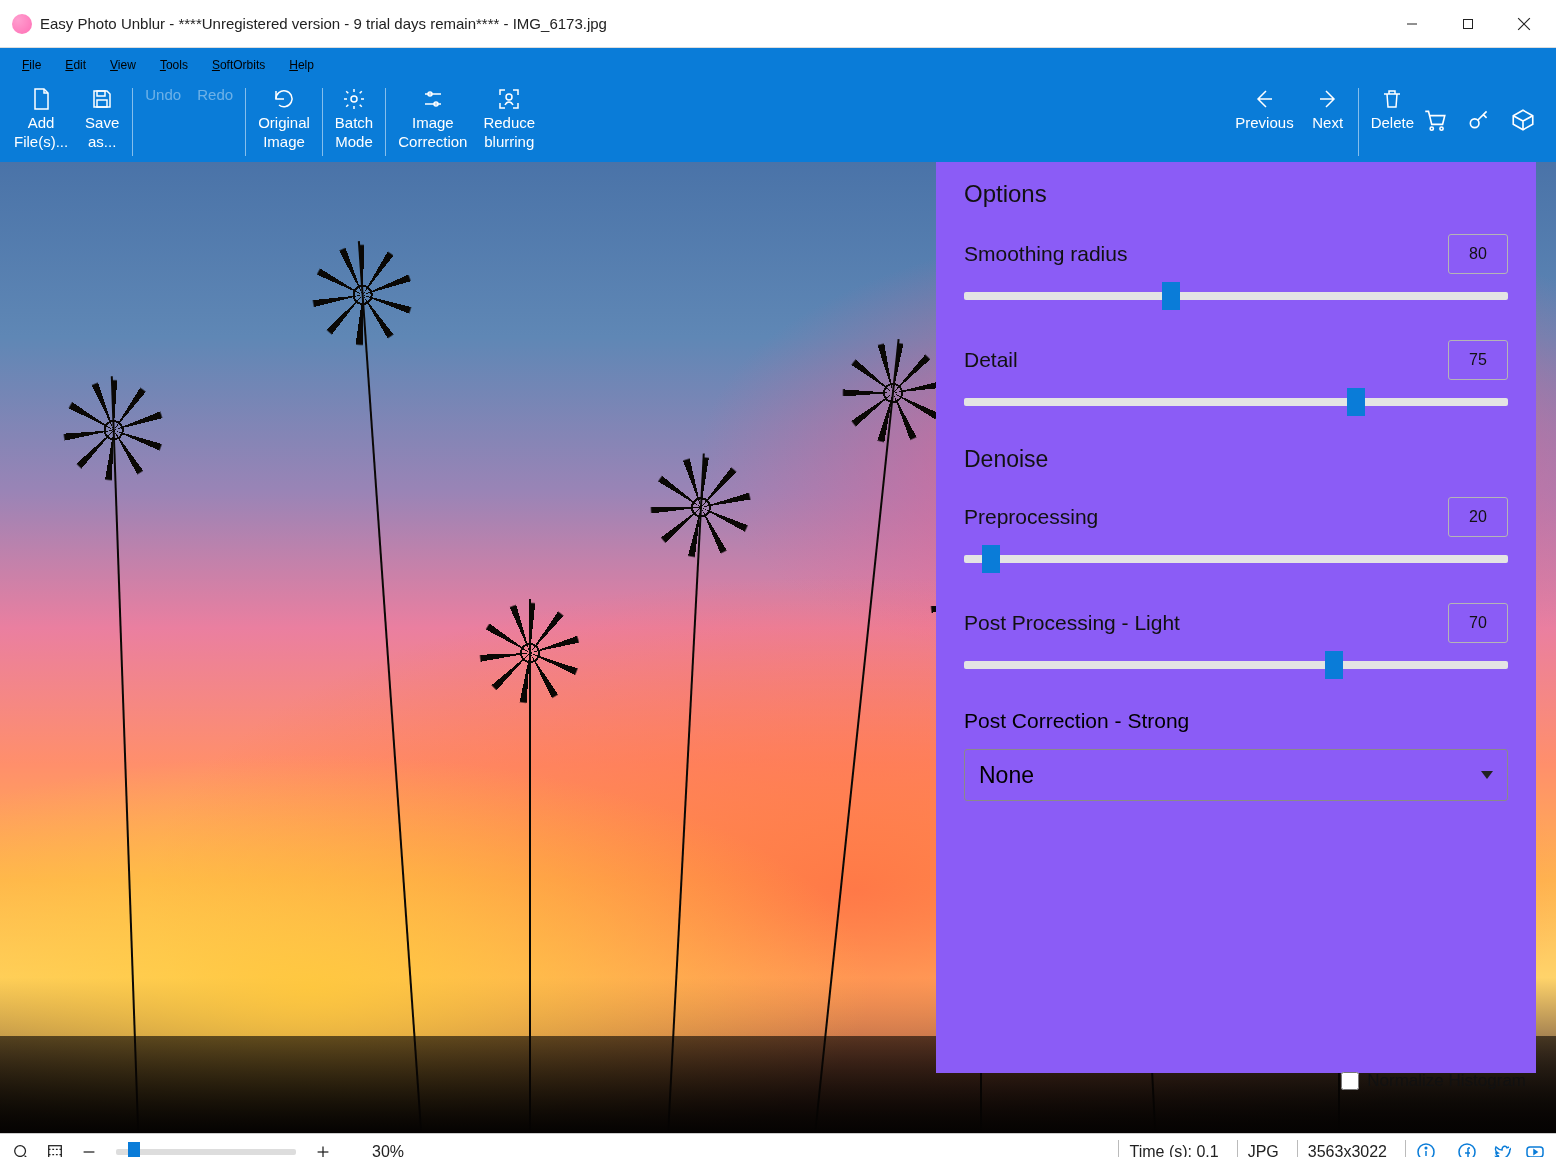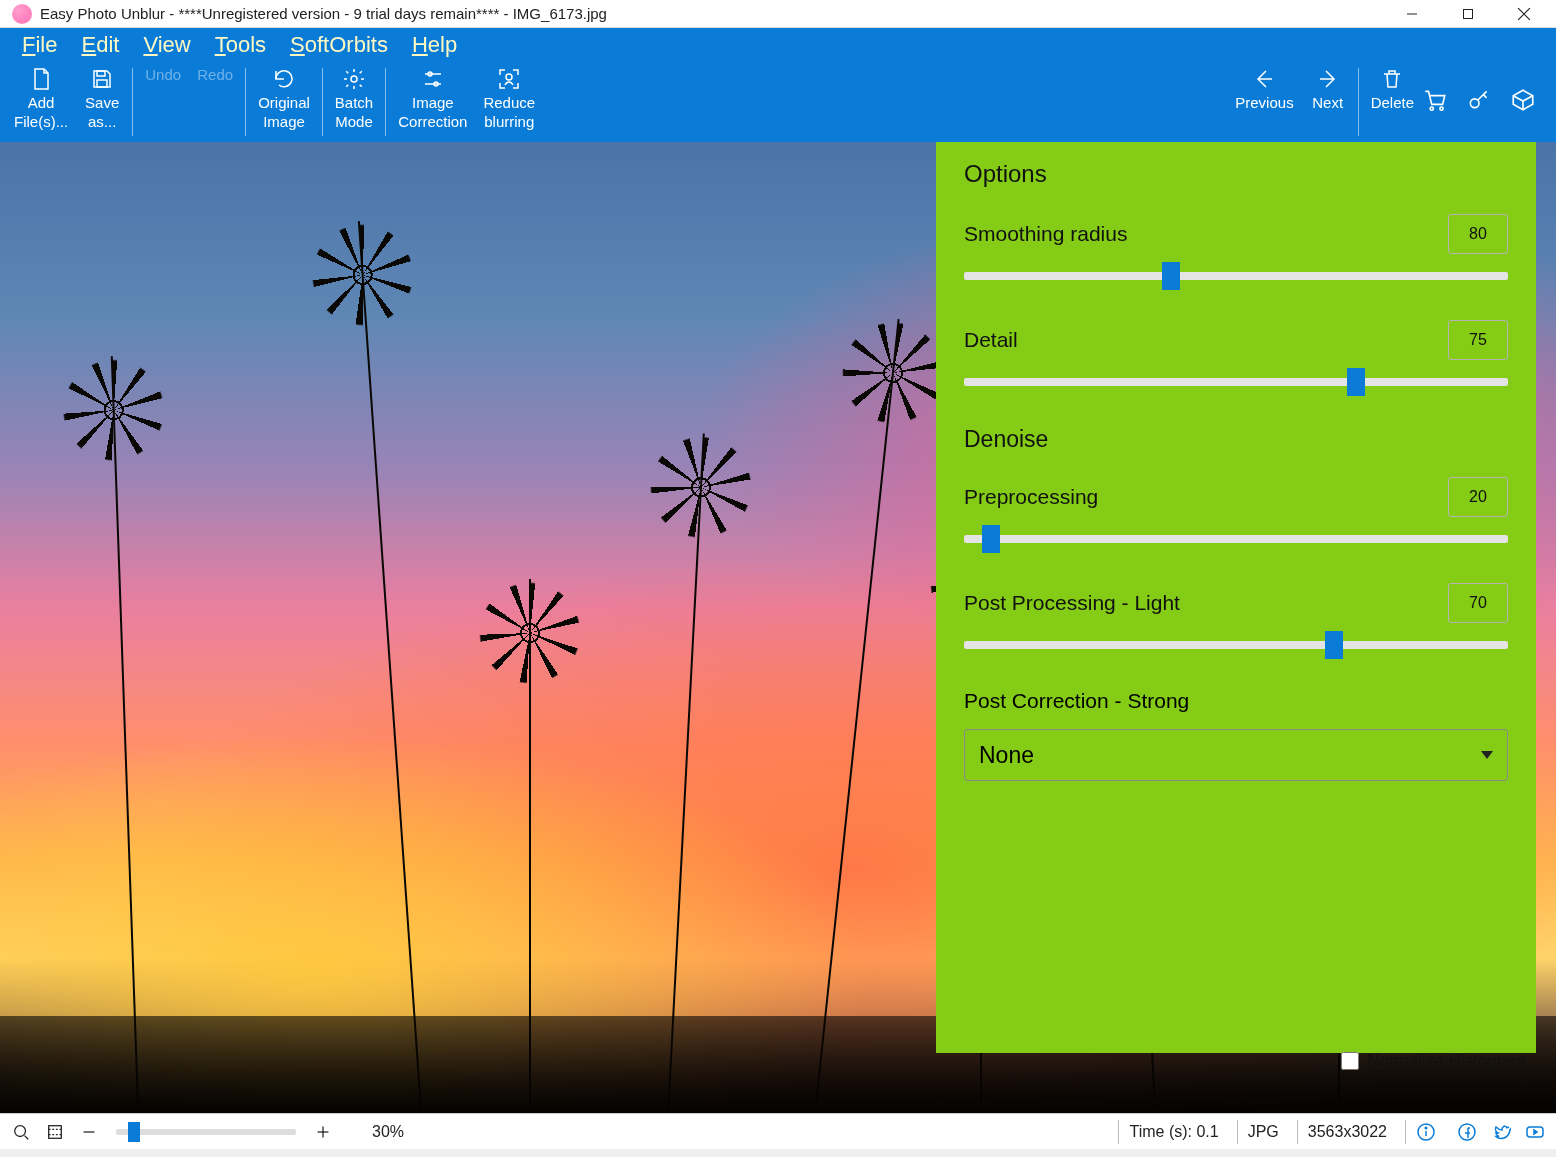--- a/index.html
+++ b/index.html
@@ -1,29 +1,29 @@
 <!DOCTYPE html>
 <html><head>
 <meta charset="utf-8">
 <style>
 * { margin:0; padding:0; box-sizing:border-box; font-family:"Segoe UI",Arial,sans-serif; }
 html,body { width:1556px; height:1157px; overflow:hidden; background:#f0f0f0; }
 
 
-.titlebar { height:28px; background:#fff; display:flex; align-items:center; padding:0 4px; border-bottom:1px solid #ddd; }
+.titlebar { height:48px; background:#fff; display:flex; align-items:center; padding:0 4px; border-bottom:1px solid #ddd; }
 .titlebar .app-icon { width:20px; height:20px; margin:0 8px; background:radial-gradient(circle at 30% 30%,#ff9ecf,#ff6fb5); border-radius:50%; position:relative; }
 .titlebar .title { font-size:15px; color:#222; flex:0 0 auto; }
 .titlebar .spacer { flex:1; }
 .winbtn { width:56px; height:36px; display:flex; align-items:center; justify-content:center; color:#222; }
 .winbtn svg { width:12px; height:12px; stroke:#222; stroke-width:1; fill:none; }
 .winbtn.close svg { width:14px; height:14px; }
 
 
 .menubar { height:34px; background:#0a7cd8; display:flex; align-items:center; padding:0 10px; gap:0; }
-.menubar .menuitem { color:#fef9c3; font-size:22px; padding:4px 12px; }
+.menubar .menuitem { color:#000000; font-size:12px; padding:4px 12px; }
 .menubar .menuitem .ul { text-decoration:underline; }
 
 
 .ribbon { height:80px; background:#0a7cd8; display:flex; align-items:stretch; padding:0 6px; color:#fff; position:relative; }
 .rbtn { display:flex; flex-direction:column; align-items:center; justify-content:flex-start; padding:4px 8px 2px; font-size:15px; line-height:1.25; min-width:52px; }
 .rbtn .ic { height:26px; display:flex; align-items:center; justify-content:center; margin-bottom:2px; }
 .rbtn .ic svg { width:24px; height:24px; stroke:#fff; fill:none; stroke-width:1.5; }
 .rbtn .lbl { text-align:center; white-space:pre-line; }
 .rbtn.disabled { opacity:.4; }
 .rsep { width:1px; background:rgba(255,255,255,.5); margin:6px 4px; }
@@ -45,21 +45,21 @@
 .palm::before { content:""; position:absolute; top:-6px; left:50%; width:120px; height:120px; transform:translateX(-50%);
   background:
    radial-gradient(circle at 50% 50%, transparent 8px,#0a0805 8px,#0a0805 10px,transparent 10px),
    conic-gradient(from 0deg,#0a0805 0 6deg,transparent 6deg 34deg,#0a0805 34deg 42deg,transparent 42deg 70deg,#0a0805 70deg 78deg,transparent 78deg 108deg,#0a0805 108deg 116deg,transparent 116deg 146deg,#0a0805 146deg 154deg,transparent 154deg 184deg,#0a0805 184deg 192deg,transparent 192deg 222deg,#0a0805 222deg 230deg,transparent 230deg 260deg,#0a0805 260deg 268deg,transparent 268deg 298deg,#0a0805 298deg 306deg,transparent 306deg 336deg,#0a0805 336deg 344deg,transparent 344deg 360deg);
   -webkit-mask:radial-gradient(circle,#000 58%,transparent 60%);
   mask:radial-gradient(circle,#000 58%,transparent 60%);
 }
 .ground { position:absolute; left:0; right:0; bottom:0; height:10%; background:linear-gradient(180deg,rgba(8,5,3,.6),#050302); }
 
 
-.panel { position:absolute; top:0; right:20px; width:600px; height:calc(100% - 60px); background:#84cc16; padding:18px 28px 10px; overflow:hidden; }
+.panel { position:absolute; top:0; right:20px; width:600px; height:calc(100% - 60px); background:#8b5cf6; padding:18px 28px 10px; overflow:hidden; }
 .panel h2 { font-size:24px; font-weight:400; color:#111; margin-bottom:26px; }
 .opt { margin-bottom:40px; }
 .opt .row { display:flex; align-items:center; justify-content:space-between; margin-bottom:18px; }
 .opt .row label { font-size:21px; color:#111; }
 .opt .row .val { width:60px; height:40px; border:1px solid #b5b5b5; border-radius:3px; display:flex; align-items:center; justify-content:center; font-size:16px; color:#111; }
 .slider { position:relative; height:8px; background:#e4e4e4; border-radius:2px; }
 .slider .thumb { position:absolute; top:-10px; width:18px; height:28px; background:#0a7cd8; transform:translateX(-50%); }
 .panel h3 { font-size:23px; font-weight:400; color:#111; margin:6px 0 24px; }
 .select { margin-top:16px; height:52px; border:1px solid #8a8a8a; border-radius:3px; display:flex; align-items:center; padding:0 14px; font-size:23px; justify-content:space-between; }
 .select .caret { border-left:6px solid transparent; border-right:6px solid transparent; border-top:8px solid #222; }

